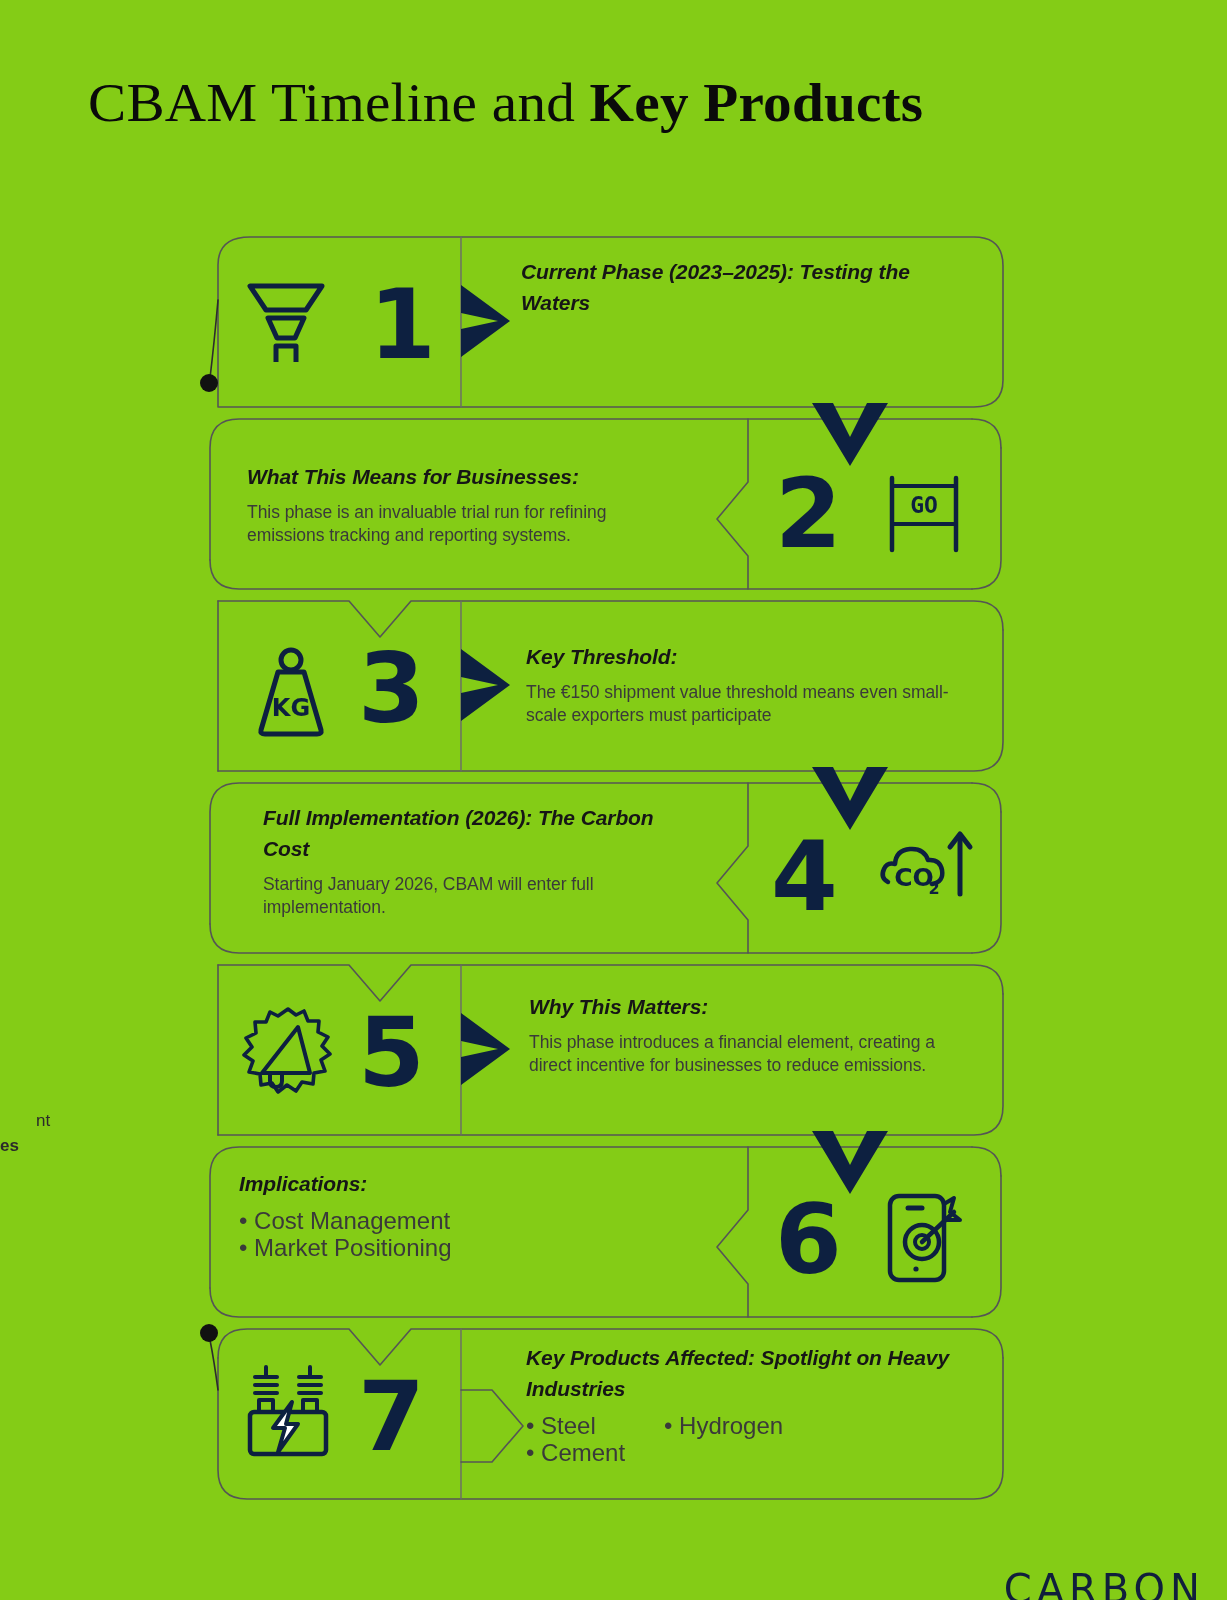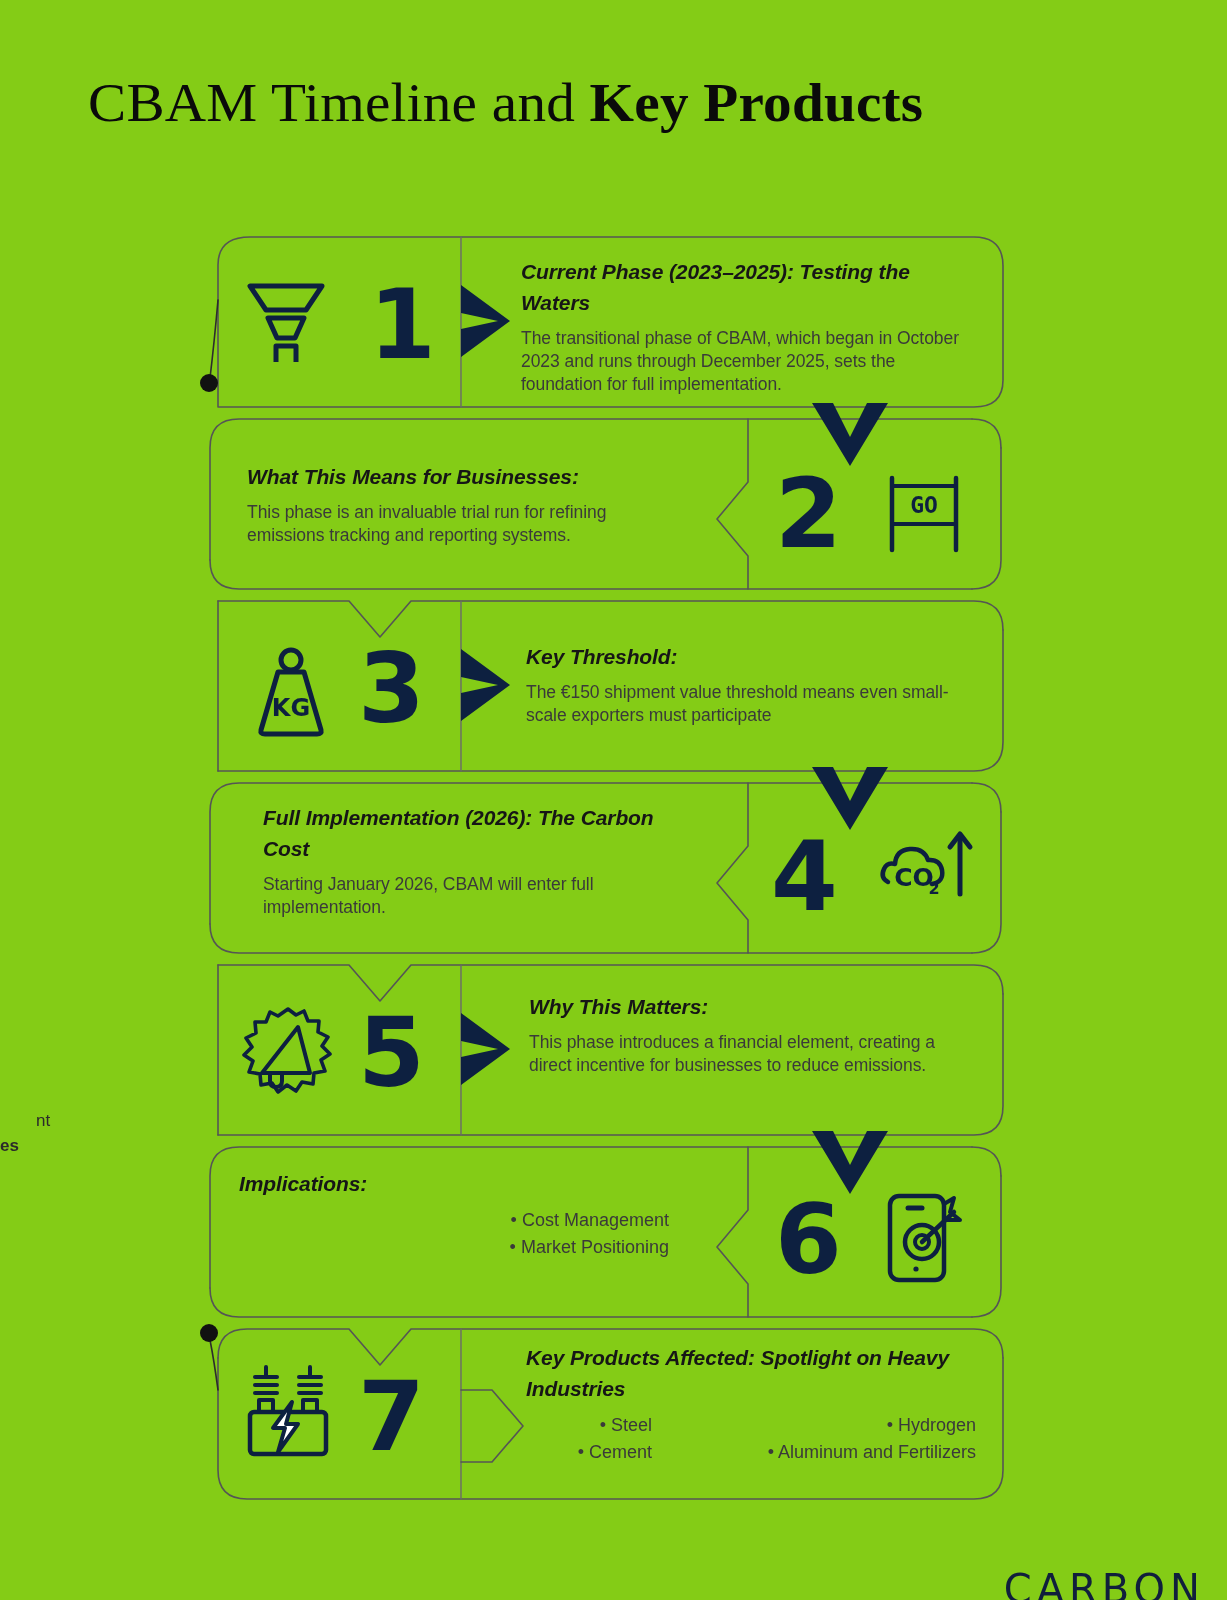--- a/index.html
+++ b/index.html
@@ -69,30 +69,29 @@
     font-size: 17.5px;
     font-weight: 400;
     color: #3a3a3a;
     line-height: 23px;
     letter-spacing: -0.05px;
   }
   .heading + .body { margin-top: 9px; }
   .bullets { margin-top: 8px; }
   .bullets li {
     list-style: none;
-    font-size: 18px;
+    font-size: 24px;
     color: #3a3a3a;
     line-height: 27px;
-    text-align: right;
   }
   .bullets li::before { content: "• "; }
   .bullets.two-col {
     display: grid;
     grid-template-columns: 126px auto;
-    column-gap: 0px;
+    column-gap: 12px;
   }
 
   
   .numeral {
     position: absolute;
     font-family: "DejaVu Sans", sans-serif;
     font-weight: 700;
     font-size: 96px;
     color: #0d2040;
     line-height: 1;
@@ -268,21 +267,20 @@
       <rect x="63" y="38" width="14" height="12"></rect>
 
       <rect x="10" y="50" width="76" height="42" rx="4" stroke-width="4.5"></rect>
 
       <path d="M52,40 L33,66 L45,66 L38,90 L58,62 L46,62 Z" stroke-width="4" fill="#ffffff"></path>
     </svg>
   </div>
 
   <div class="card-text" style="left:521px; top:256px; width:446px;">
     <div class="heading">Current Phase (2023–2025): Testing the Waters</div>
-    <div class="body">The transitional phase of CBAM, which began in October 2023 and runs through December 2025, sets the foundation for full implementation.</div>
   </div>
 
   <div class="card-text" style="left:247px; top:461px; width:440px;">
     <div class="heading">What This Means for Businesses:</div>
     <div class="body">This phase is an invaluable trial run for refining emissions tracking and reporting systems.</div>
   </div>
 
   <div class="card-text" style="left:526px; top:641px; width:452px;">
     <div class="heading">Key Threshold:</div>
     <div class="body">The €150 shipment value threshold means even small-scale exporters must participate</div>
@@ -305,19 +303,18 @@
       <li>Market Positioning</li>
     </ul>
   </div>
 
   <div class="card-text" style="left:526px; top:1342px; width:450px;">
     <div class="heading">Key Products Affected: Spotlight on Heavy Industries</div>
     <ul class="bullets two-col">
       <li>Steel</li>
       <li>Hydrogen</li>
       <li>Cement</li>
-      <li>Aluminum and Fertilizers</li>
     </ul>
   </div>
 
   <div class="logo">CARBON</div>
 
 </div>
 
 </body></html>

